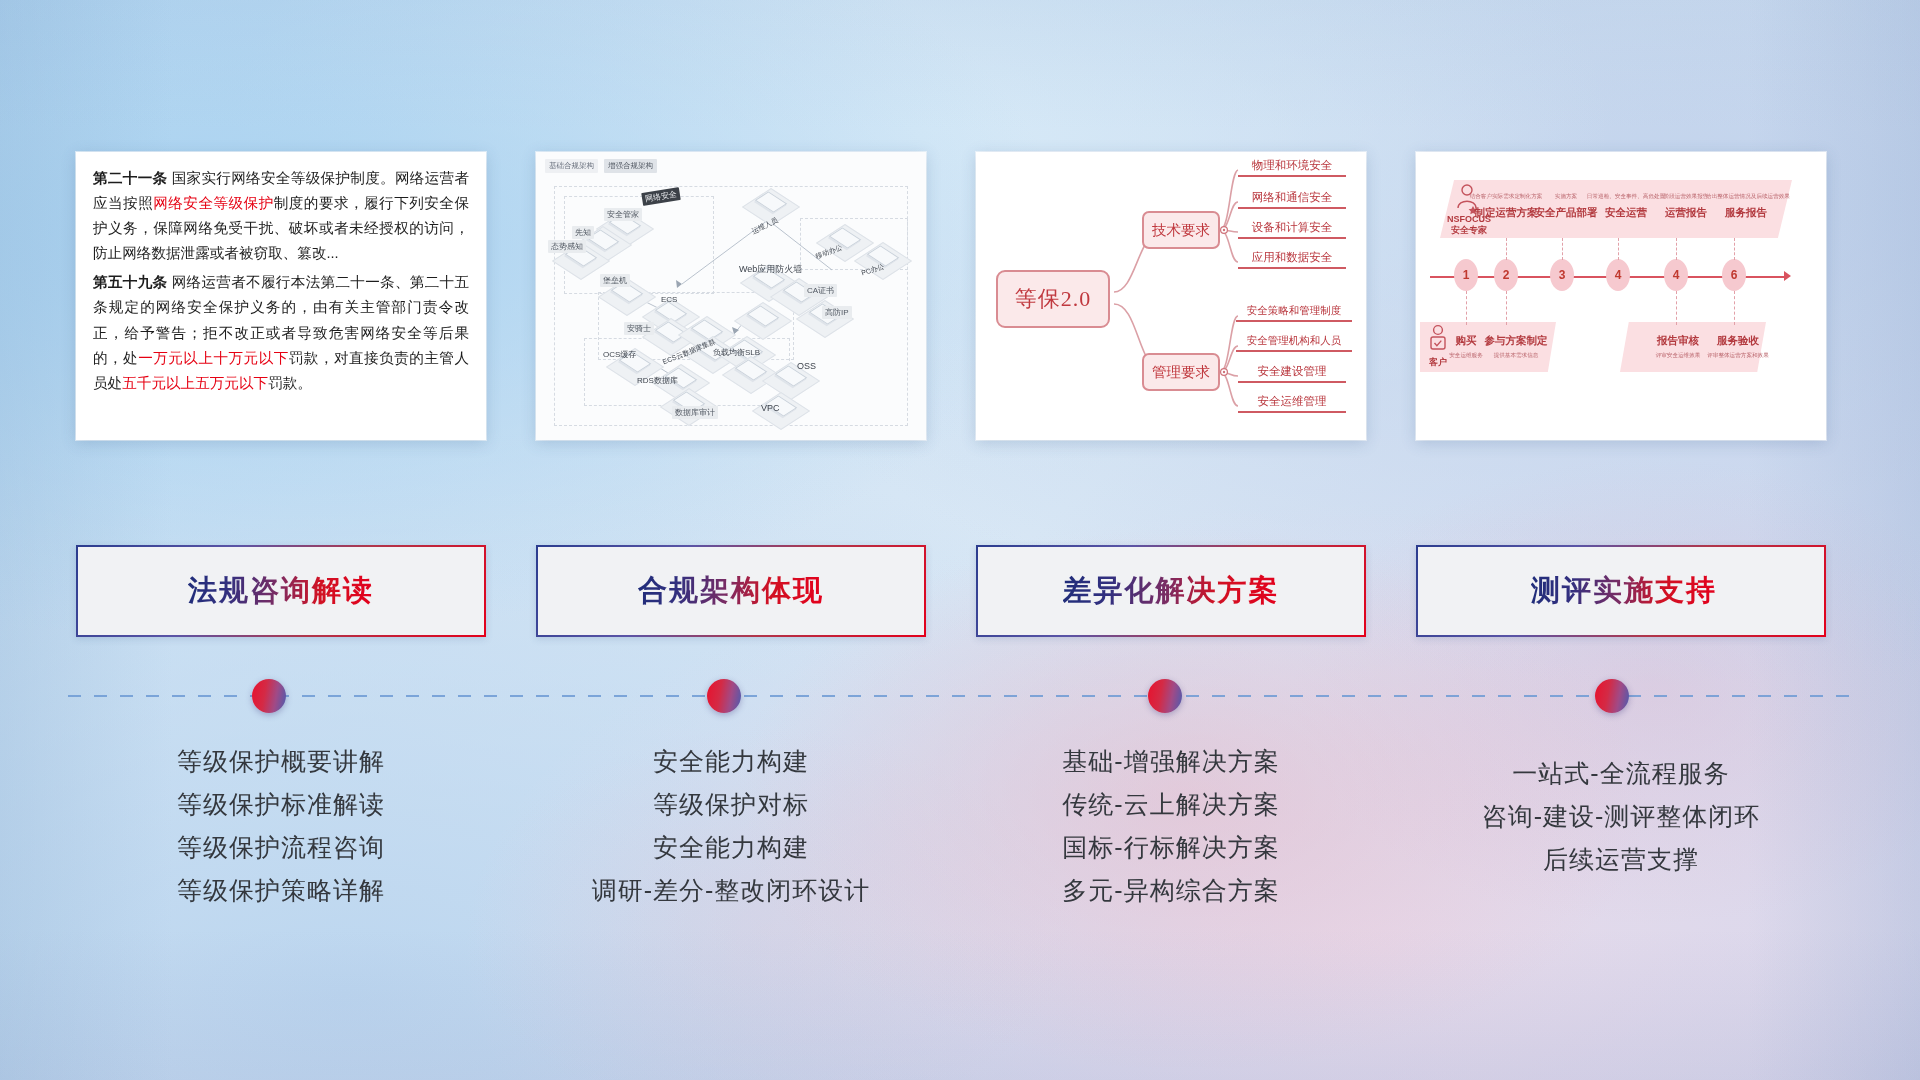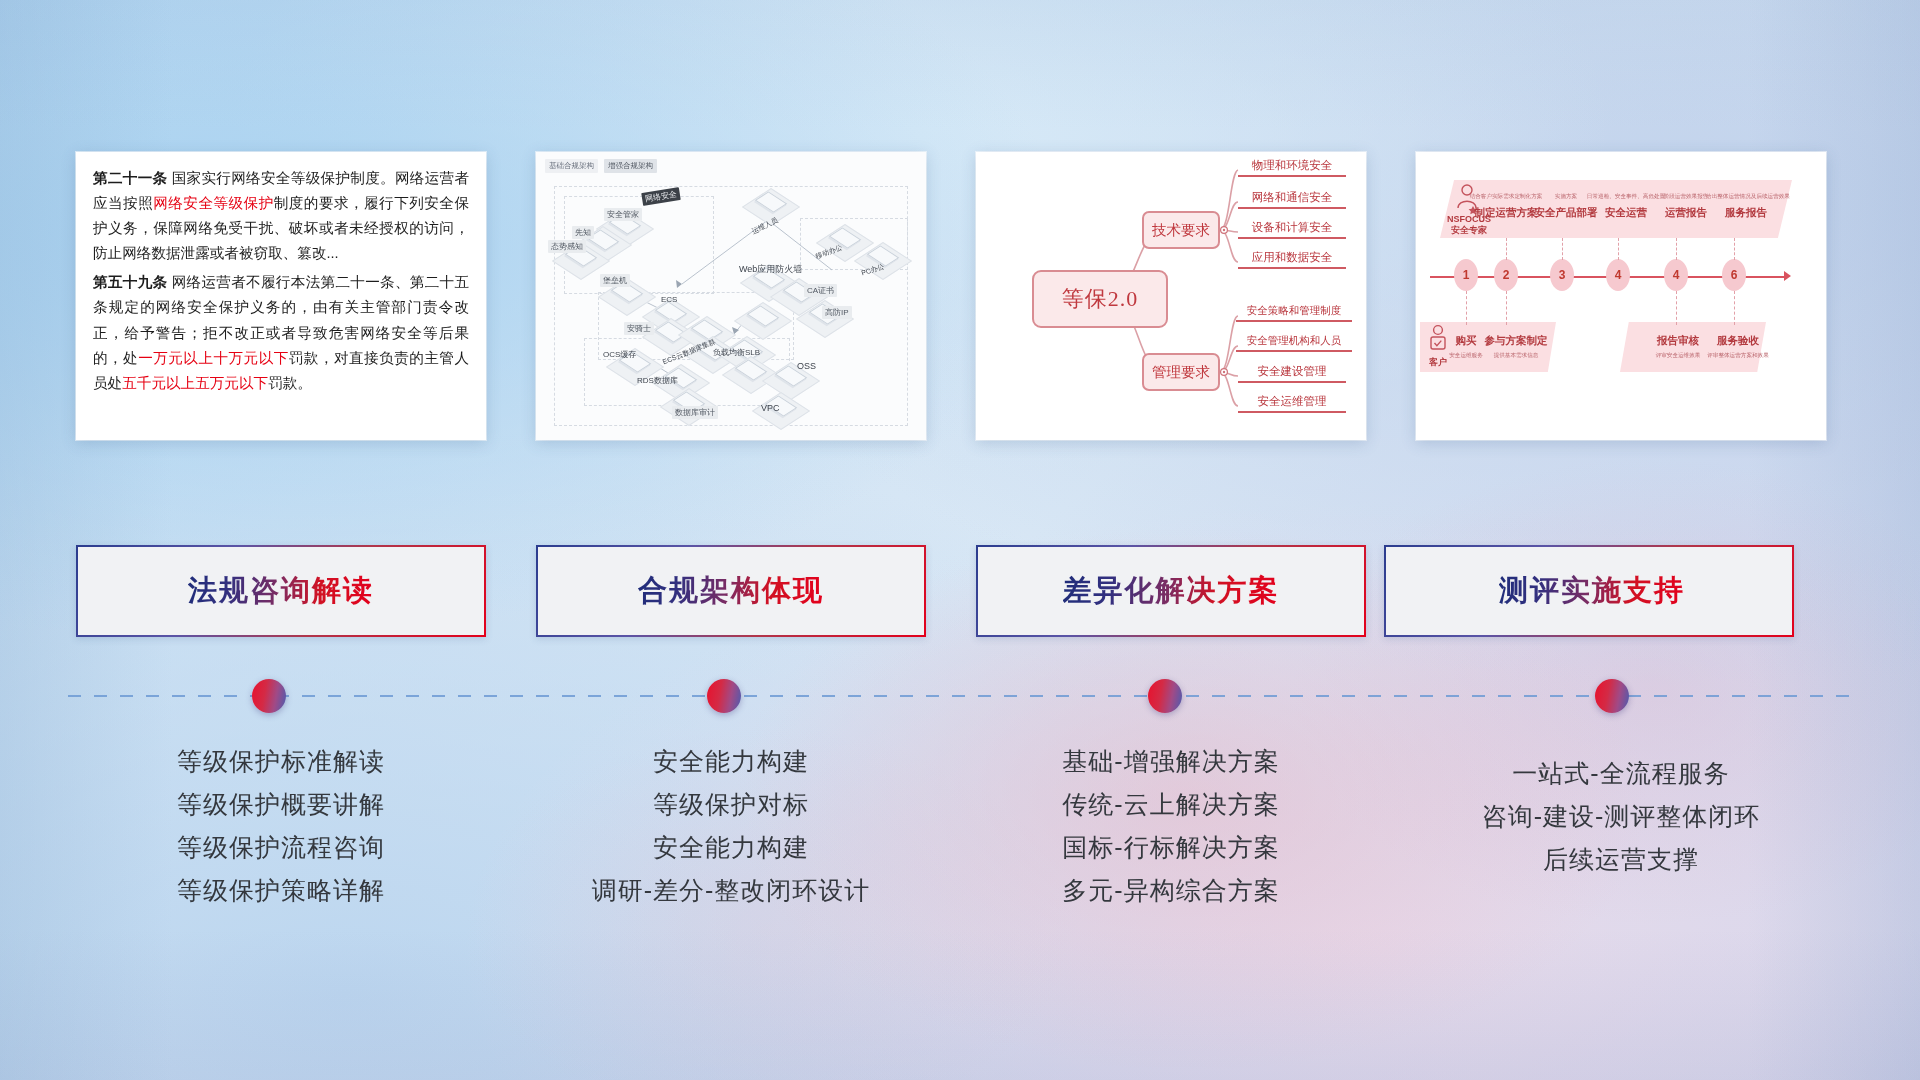--- a/index.html
+++ b/index.html
@@ -89,21 +89,21 @@
   .arch svg{position:absolute;inset:0;}
 
   
   .mm{position:absolute;inset:0;background:#fff;}
   .mm svg{position:absolute;inset:0;}
   .mm-node{
     position:absolute;background:#fbe9ea;border:2.5px solid #d98c92;border-radius:9px;
     display:flex;align-items:center;justify-content:center;
     color:#c0393f;font-family:"Liberation Serif","DejaVu Serif",serif;
   }
-  .mm-root{left:20px;top:118px;width:136px;height:58px;font-size:22px;letter-spacing:1px;margin-left:36px;}
+  .mm-root{left:20px;top:118px;width:114px;height:58px;font-size:22px;letter-spacing:1px;}
   .mm-branch{width:78px;height:38px;font-size:14.5px;border-width:2px;border-radius:7px;}
   .mm-leaf{
     position:absolute;color:#b8343b;font-size:11.5px;white-space:nowrap;
     font-family:"Liberation Serif","DejaVu Serif",serif;
     border-bottom:2px solid #cf5a62;padding:0 4px 2px 4px;text-align:center;
   }
 
   
   .tl{position:absolute;inset:0;background:#fff;}
   .tl .band{
@@ -153,21 +153,21 @@
   }
   .pill-label{
     position:relative;font-size:29px;font-weight:bold;letter-spacing:2px;
     background:linear-gradient(95deg,#202d7a 0%,#33307f 22%,#7b2c63 48%,#d01224 70%,#e4001c 100%);
     -webkit-background-clip:text;background-clip:text;color:transparent;
     -webkit-text-fill-color:transparent;
   }
   .pill.p1{left:76px;width:410px;}
   .pill.p2{left:536px;width:390px;}
   .pill.p3{left:976px;width:390px;}
-  .pill.p4{left:1384px;width:410px;padding-left:6px;}
+  .pill.p4{left:1416px;width:410px;padding-left:6px;}
 
   
   .rail{
     position:absolute;left:68px;top:695px;width:1784px;height:2px;
     background:repeating-linear-gradient(90deg,#6d9ad4 0 13px,rgba(109,154,212,0) 13px 26px);
     opacity:.85;
   }
   .node{
     position:absolute;top:679px;width:34px;height:34px;border-radius:50%;
     background:linear-gradient(100deg,#e8112d 0%,#d42a45 38%,#a14a86 68%,#4a5bb0 100%);
@@ -468,22 +468,22 @@
     <span class="pill-label">测评实施支持</span>
   </div>
 
   <div class="rail"></div>
   <div class="node n1"></div>
   <div class="node n2"></div>
   <div class="node n3"></div>
   <div class="node n4"></div>
 
   <div class="col k1">
+    <div class="line">等级保护概要讲解</div>
     <div class="line">等级保护标准解读</div>
-    <div class="line">等级保护概要讲解</div>
     <div class="line">等级保护流程咨询</div>
     <div class="line">等级保护策略详解</div>
   </div>
   <div class="col k2">
     <div class="line">安全能力构建</div>
     <div class="line">等级保护对标</div>
     <div class="line">安全能力构建</div>
     <div class="line">调研-差分-整改闭环设计</div>
   </div>
   <div class="col k3">

